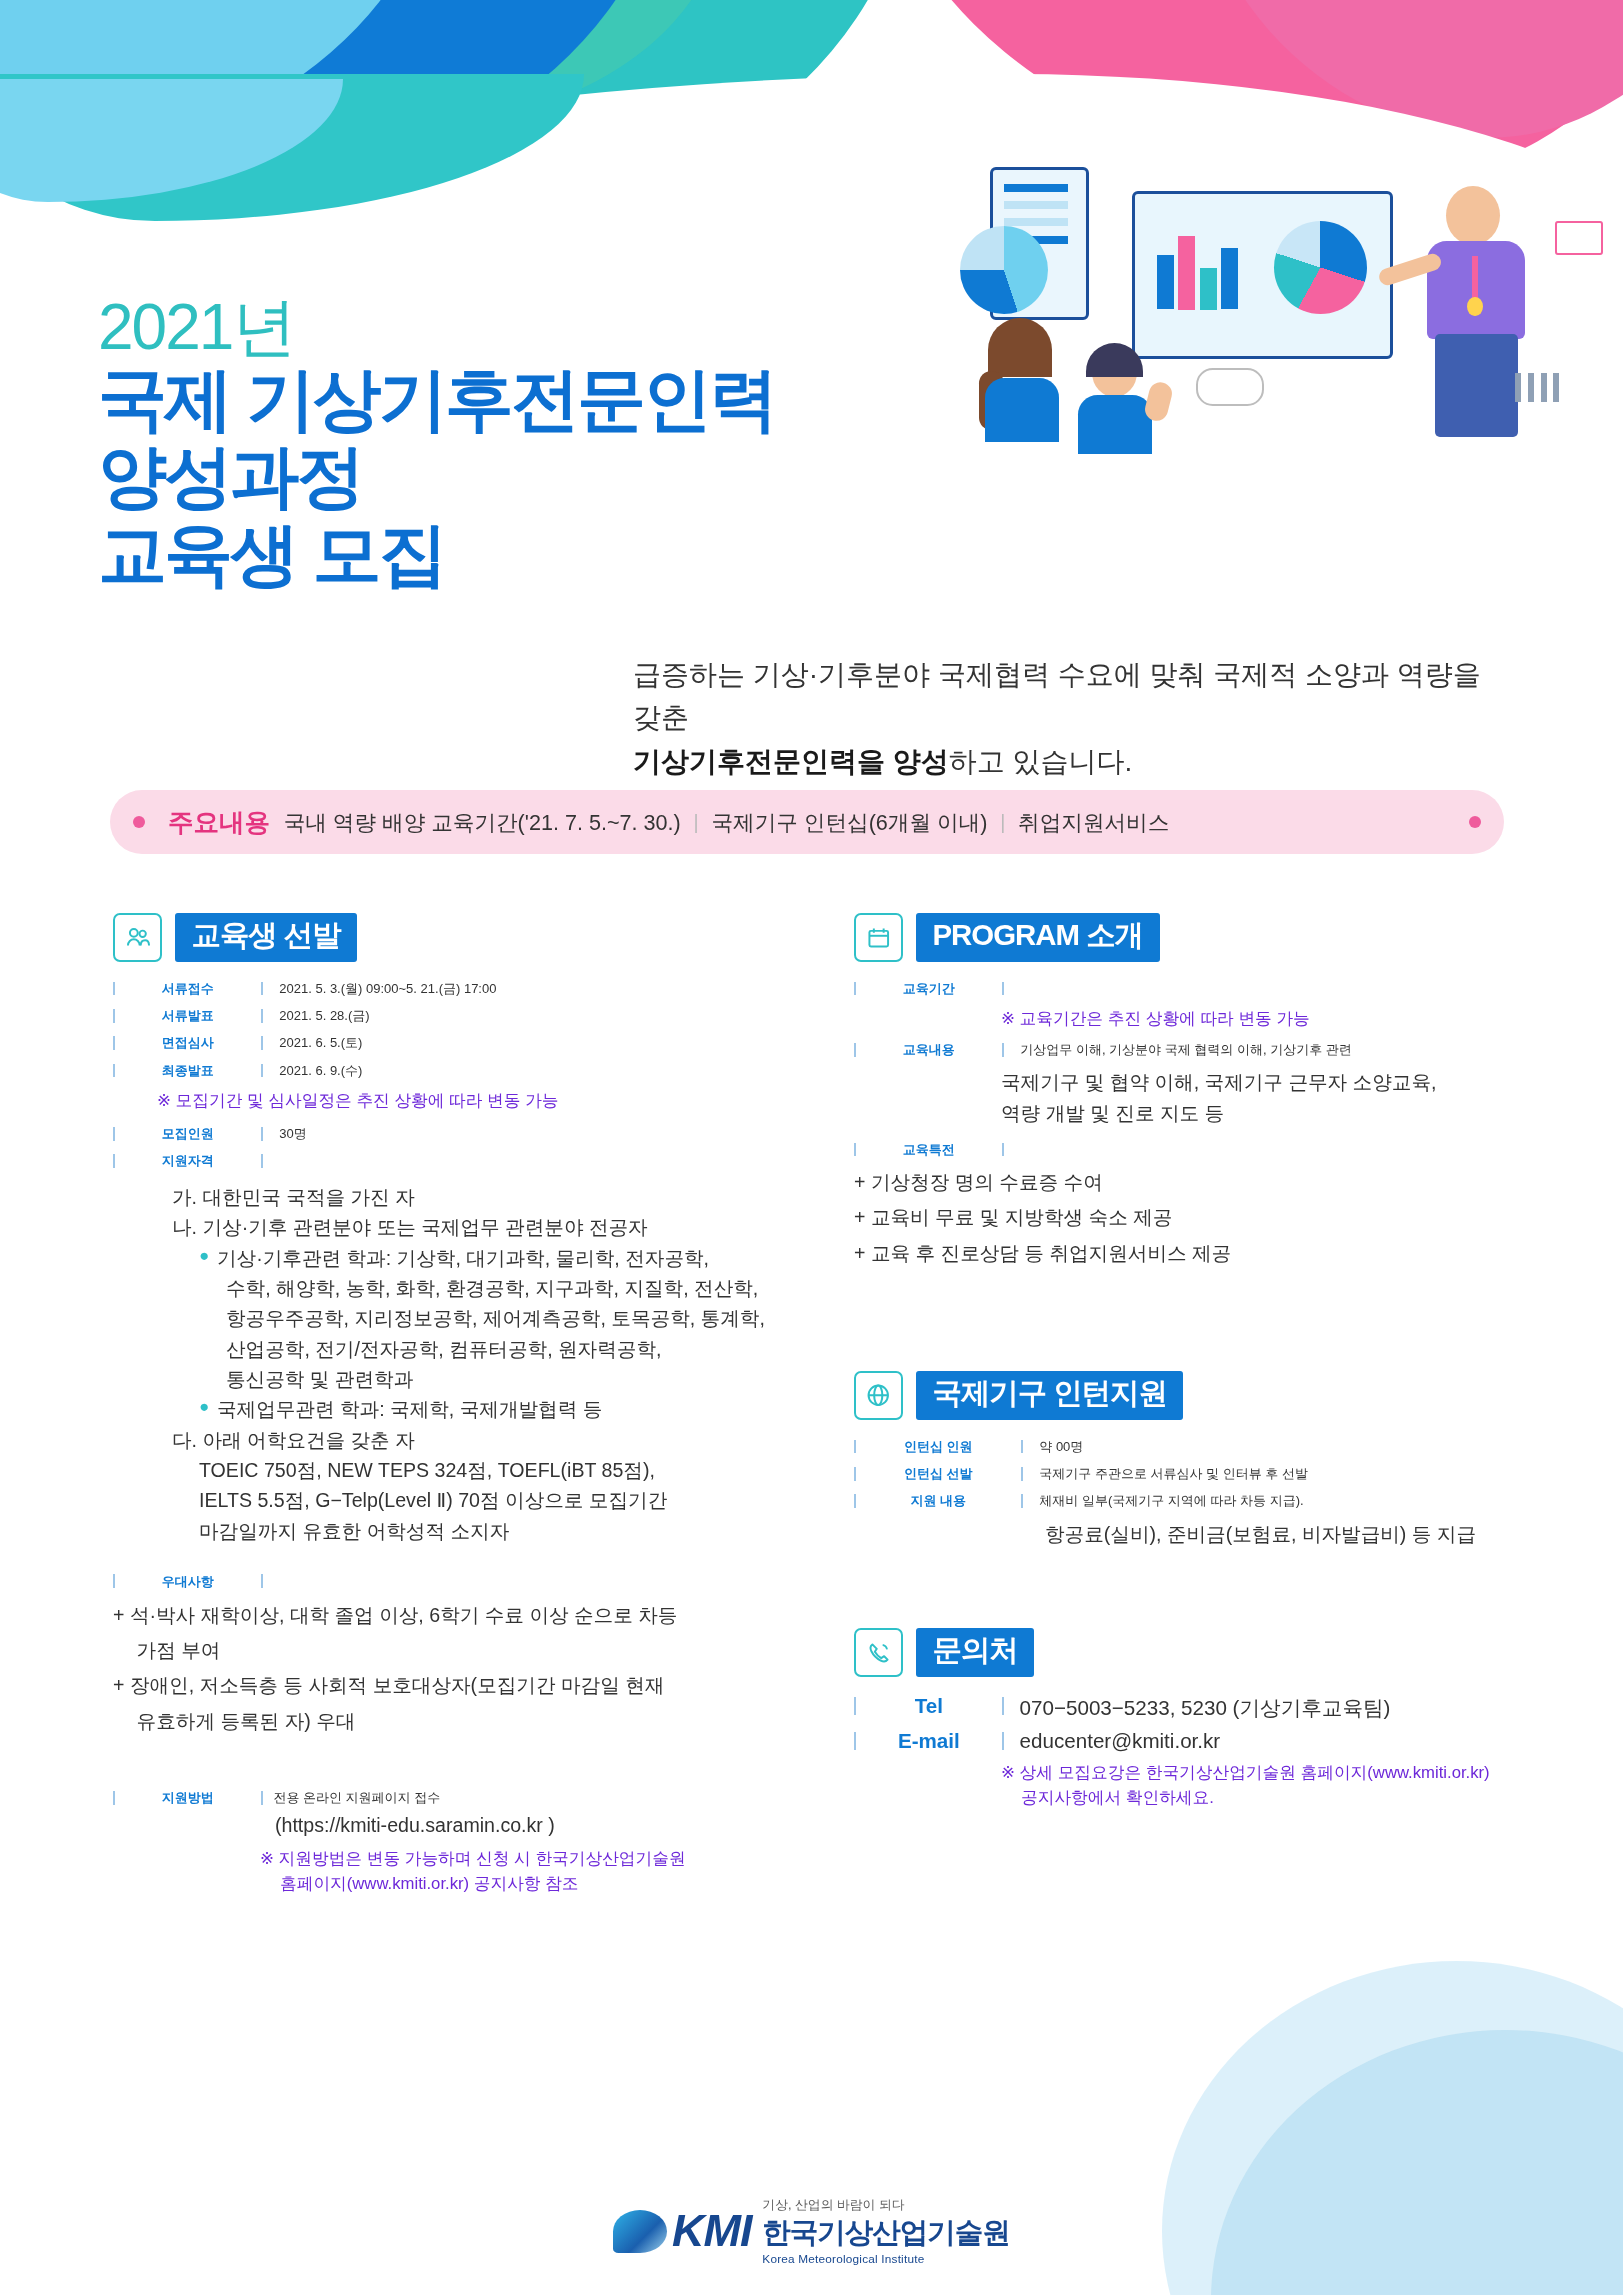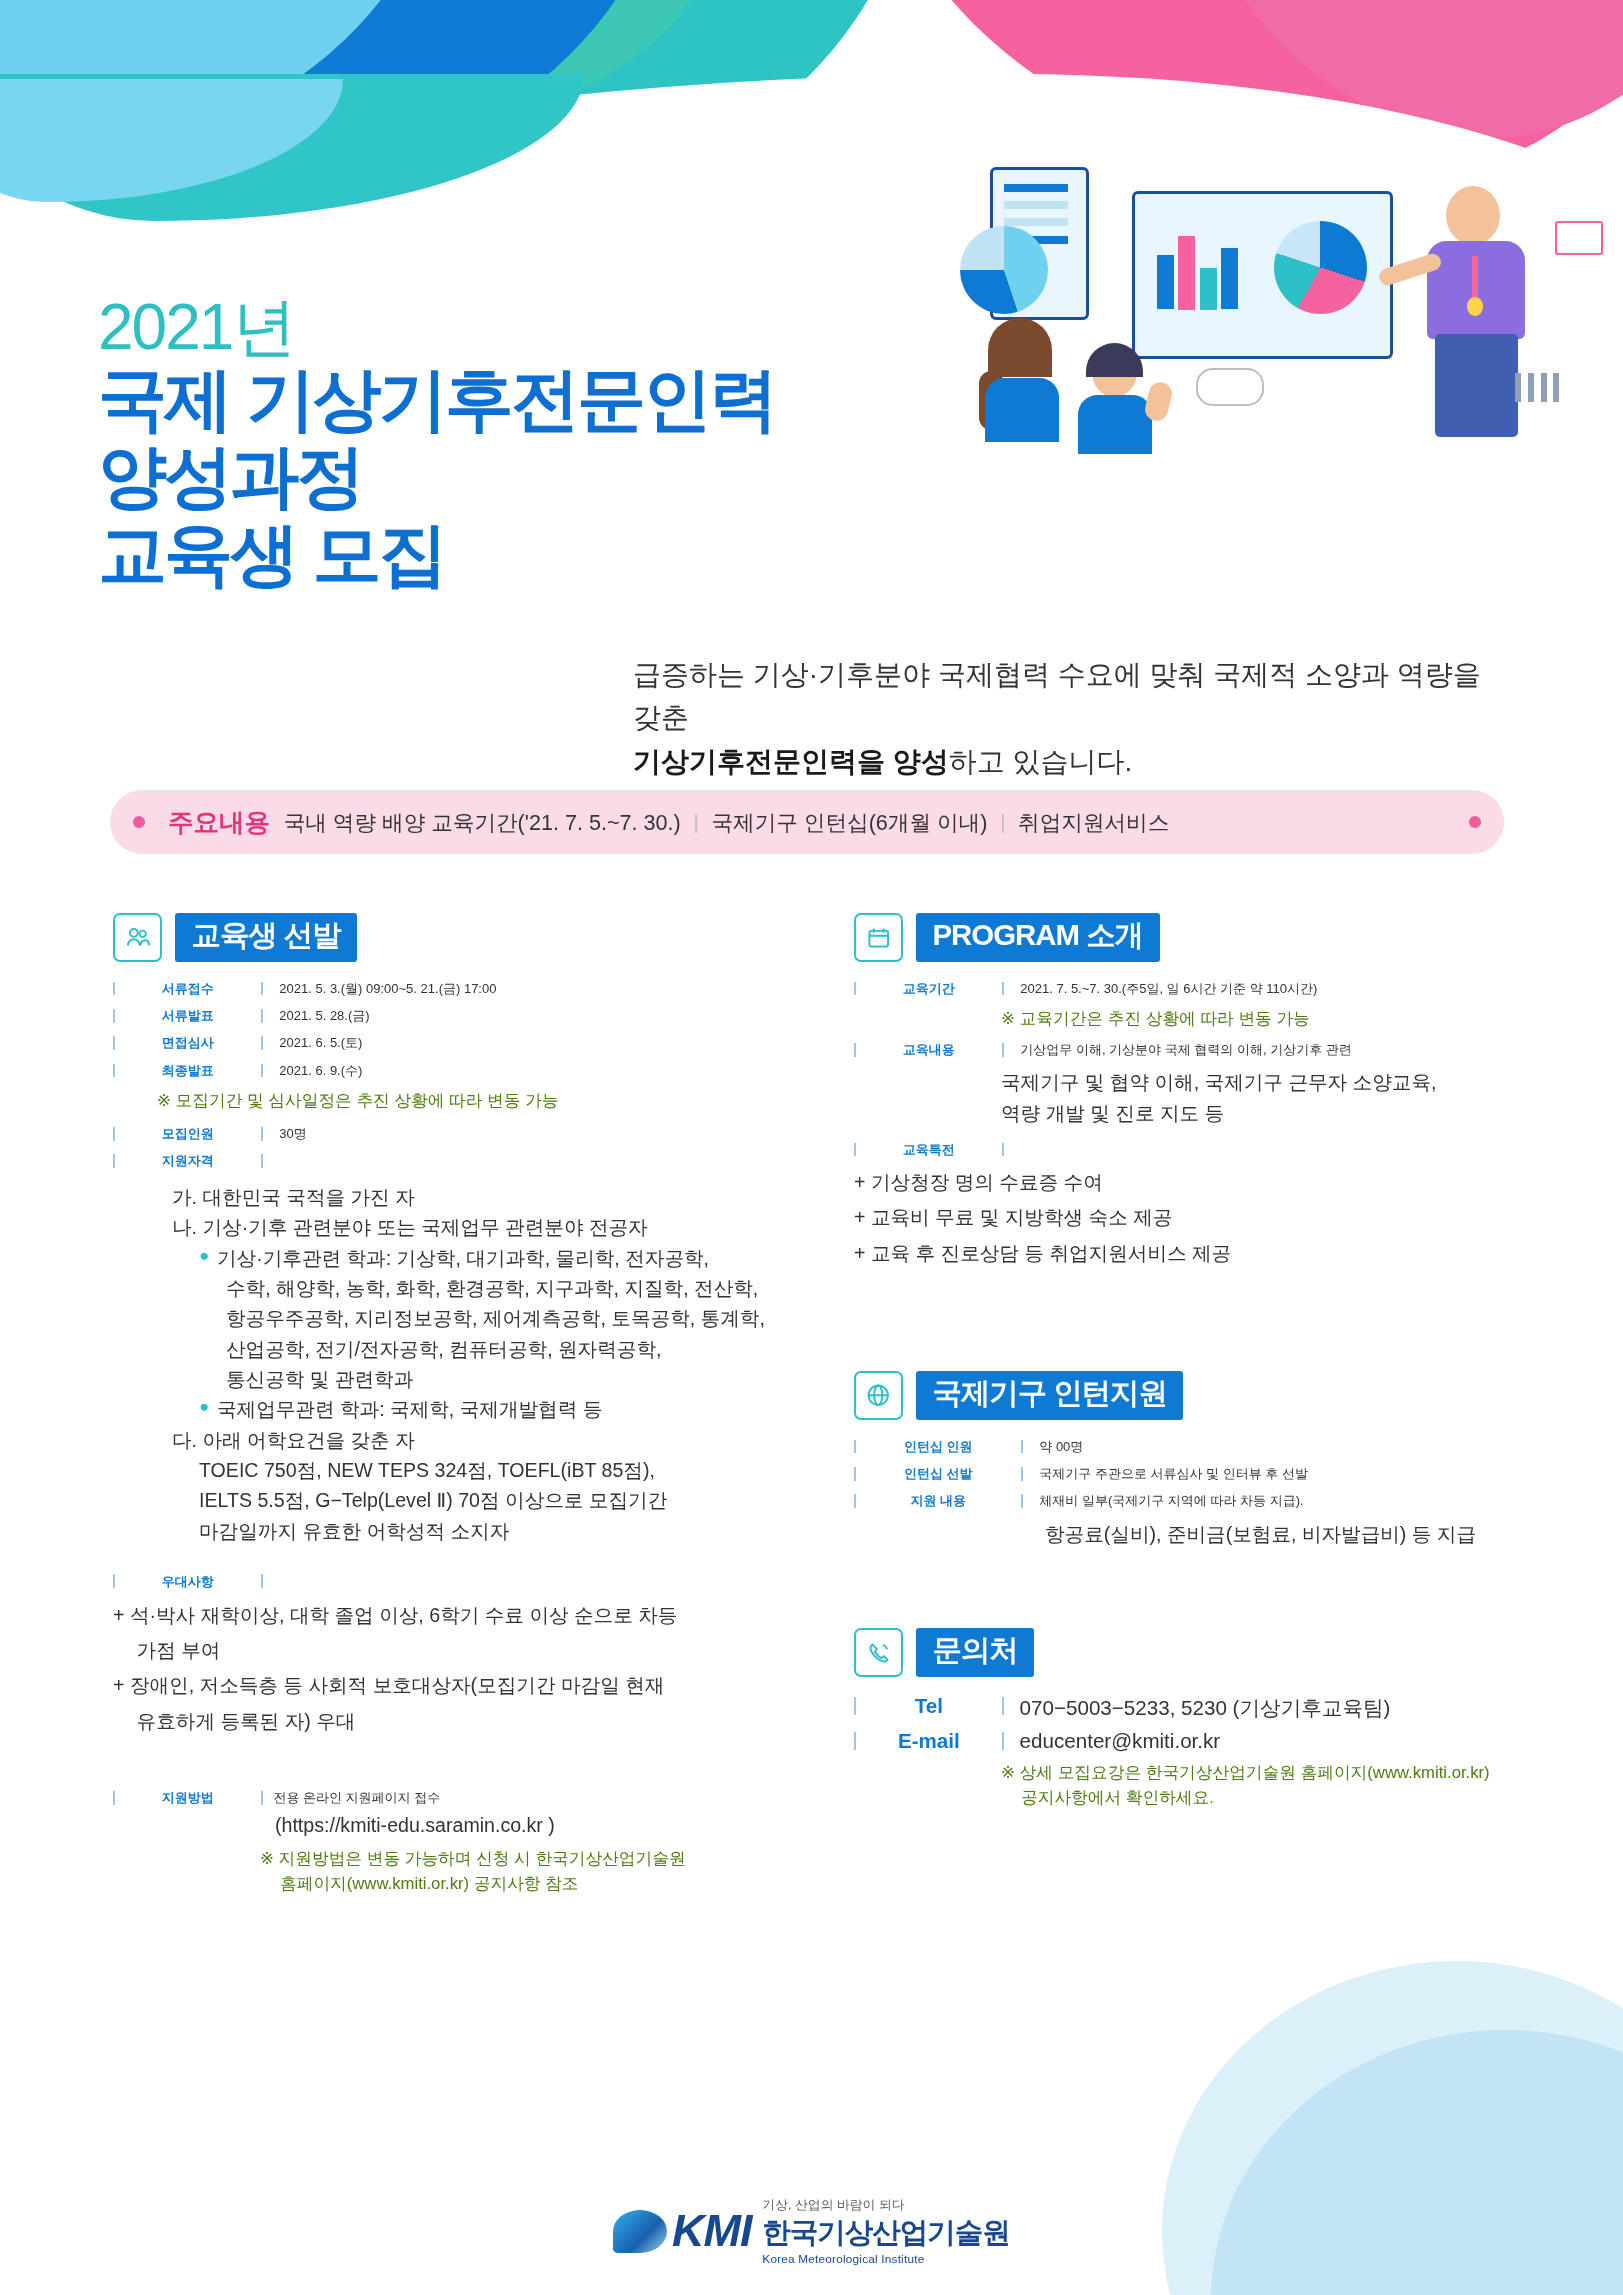--- a/index.html
+++ b/index.html
@@ -109,21 +109,21 @@
     padding:0 10.8px;position:relative;
   }
   .lbl:before,.lbl:after{
     content:"";position:absolute;top:2.9px;bottom:2.9px;width:1.5px;background:#9ec6e8;
   }
   .lbl:before{left:0;}
   .lbl:after{right:0;}
   .lbl.w260{width:128px;}
   .lbl.w300{width:147px;}
   .val{flex:1;padding-left:16.7px;color:#333;}
-  .note{color:#4d7c0f;font-size:16.7px;line-height:1.5;}
+  .note{color:#6d28d9;font-size:16.7px;line-height:1.5;}
   .indent1{margin-left:59px;}
   .indent2{margin-left:86px;}
   .indent3{margin-left:113px;}
   .plusrow{font-size:19.6px;line-height:1.55;margin-bottom:4.9px;color:#333;}
   .bul{color:#2ec0c8;font-size:16.7px;}
   .gap-s{height:11.8px;}
   .gap-m{height:25.5px;}
   .gap-l{height:47px;}
   .bodytxt{font-size:19.6px;line-height:1.55;color:#333;}
 
@@ -330,21 +330,20 @@
           <rect x="7" y="12" width="38" height="32" rx="3" fill="none" stroke="#2ec0c8" stroke-width="4"></rect>
           <path d="M7 22h38" stroke="#2ec0c8" stroke-width="4"></path>
           <path d="M16 7v9M36 7v9" stroke="#2ec0c8" stroke-width="4"></path>
         </svg>
     </div>
     <div class="sec-title">PROGRAM 소개</div>
   </div>
 
   <div class="row">
     <div class="lbl w260">교육기간</div>
-    <div class="val">2021. 7. 5.~7. 30.(주5일, 일 6시간 기준 약 110시간)</div>
   </div>
   <div class="note" style="margin-left:147px;margin-bottom:8.8px;">※ 교육기간은 추진 상황에 따라 변동 가능</div>
 
   <div class="row">
     <div class="lbl w260">교육내용</div>
     <div class="val">기상업무 이해, 기상분야 국제 협력의 이해, 기상기후 관련</div>
   </div>
   <div class="bodytxt" style="margin-left:147px;">국제기구 및 협약 이해, 국제기구 근무자 소양교육,</div>
   <div class="bodytxt" style="margin-left:147px;">역량 개발 및 진로 지도 등</div>
 

